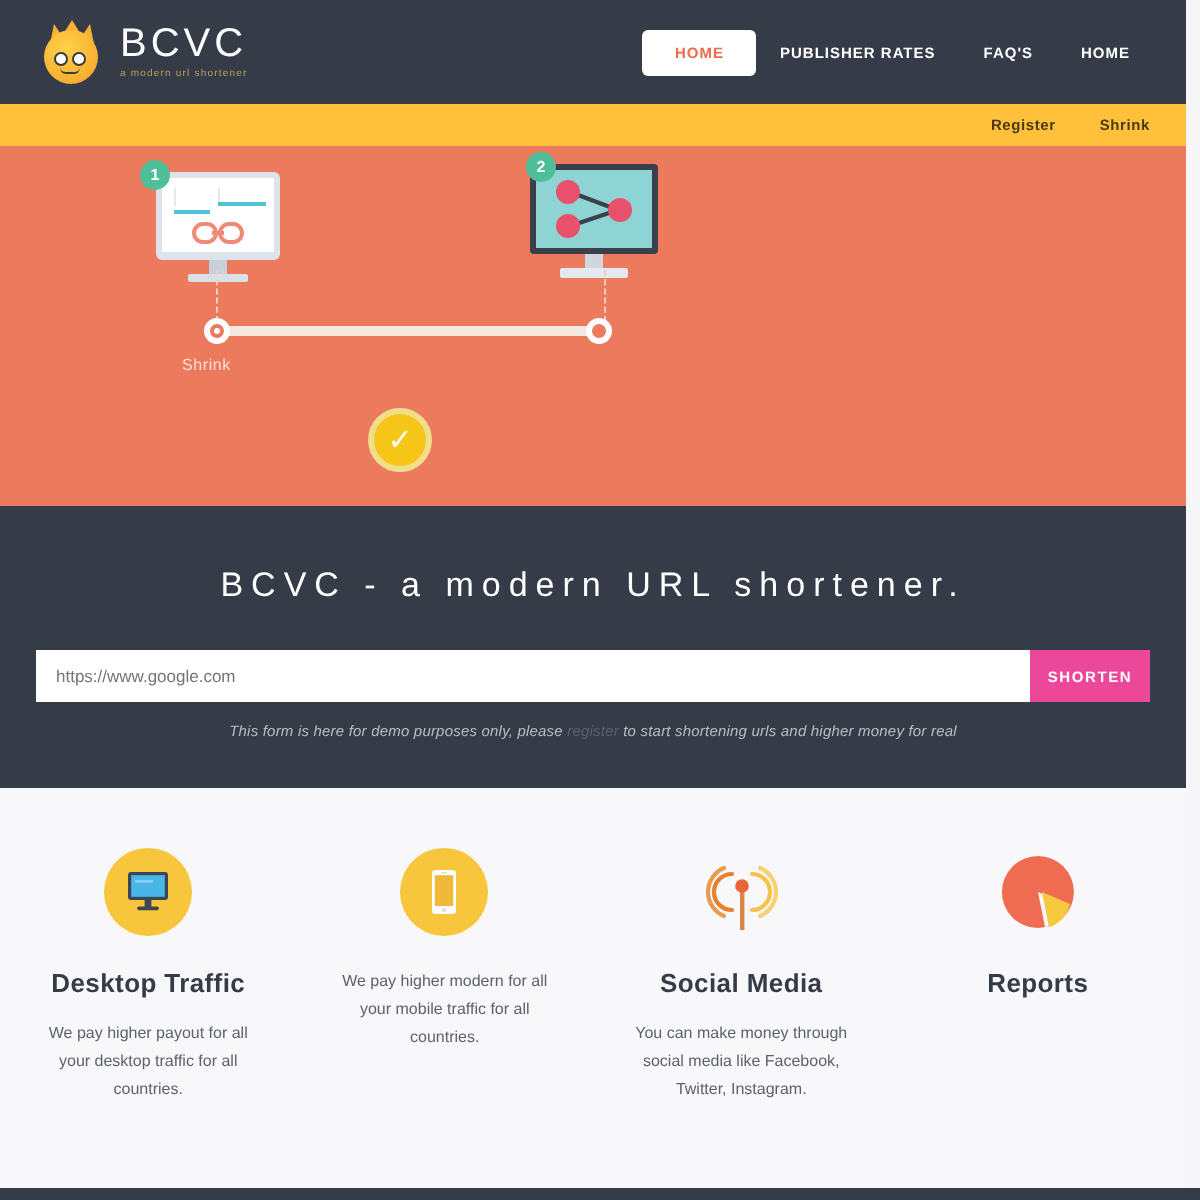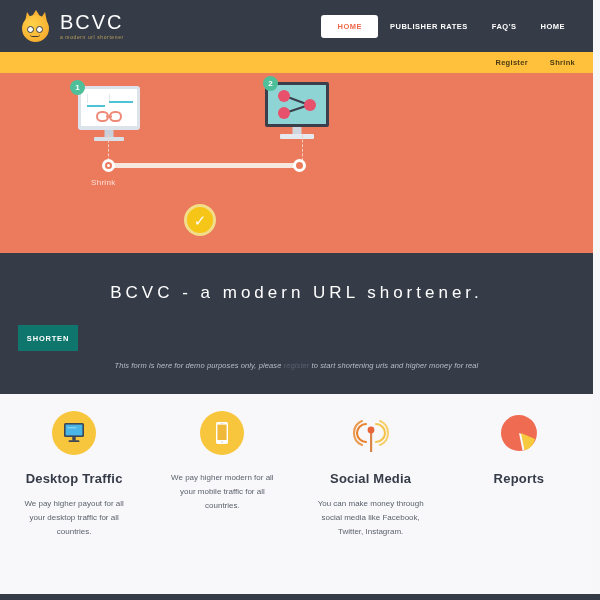--- a/index.html
+++ b/index.html
@@ -170,34 +170,34 @@
   }
   .formrow {
     margin: 22px 18px 0 18px; display: flex; height: 26px;
   }
   .urlinput {
     flex: 1; border: none; outline: none; background: #ffffff;
     padding: 0 10px; font-size: 8.5px; color: #9aa0a8;
     font-family: "Liberation Sans", sans-serif;
   }
   .shortenbtn {
-    width: 60px; background: #0f766e; color: #ffffff;
+    width: 60px; background: #ec4899; color: #ffffff;
     border: none; font-size: 7.5px; font-weight: bold; letter-spacing: 0.8px;
     cursor: pointer; font-family: "Liberation Sans", sans-serif;
   }
   .disclaimer {
     text-align: center; margin-top: 10px; font-size: 7.5px;
     font-style: italic; color: #b9bec6; letter-spacing: 0.1px;
   }
   .disclaimer a { color: #5a616e; text-decoration: none; font-style: italic; }
 
   
   .features {
     background: #f8f8fb; height: 206px;
-    display: flex; padding-top: 17px;
+    display: flex; padding-top: 30px;
   }
   .feat { flex: 1; text-align: center; padding: 0 10px; }
   .feat-icon {
     width: 44px; height: 44px; margin: 0 auto 16px auto; position: relative;
   }
   .circ-yellow {
     width: 44px; height: 44px; border-radius: 50%; background: #f8c63c;
     display: flex; align-items: center; justify-content: center;
   }
   .feat-title {
@@ -293,20 +293,21 @@
       </div>
 
       <div class="shrink-label">Shrink</div>
     </div>
   </div>
 
   <div class="darksec">
     <div class="headline">BCVC - a modern URL shortener.</div>
 
     <div class="formrow">
+      <input class="urlinput" type="text" placeholder="https://www.google.com" style="">
       <button class="shortenbtn">SHORTEN</button>
     </div>
 
     <div class="disclaimer">
       <span>This form is here for demo purposes only, please </span><a href="#">register</a><span> to start shortening urls and higher money for real</span>
     </div>
   </div>
 
   <div class="features">
 

